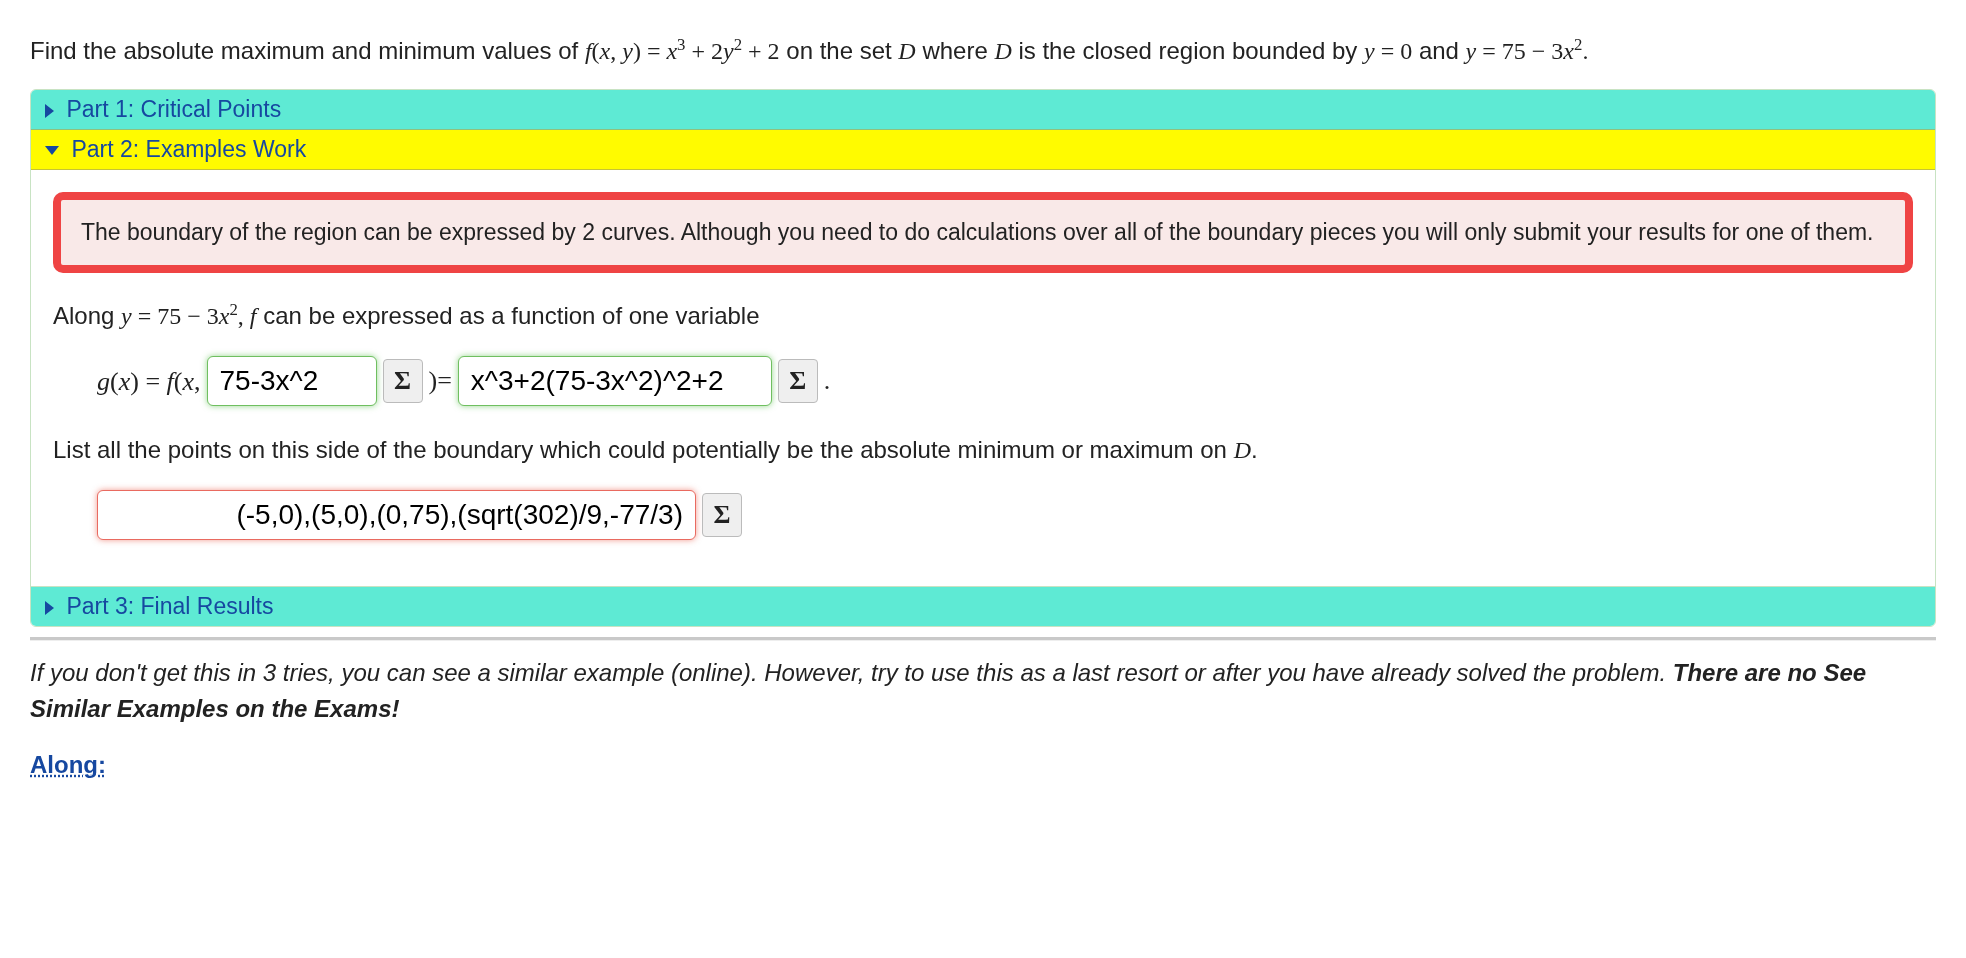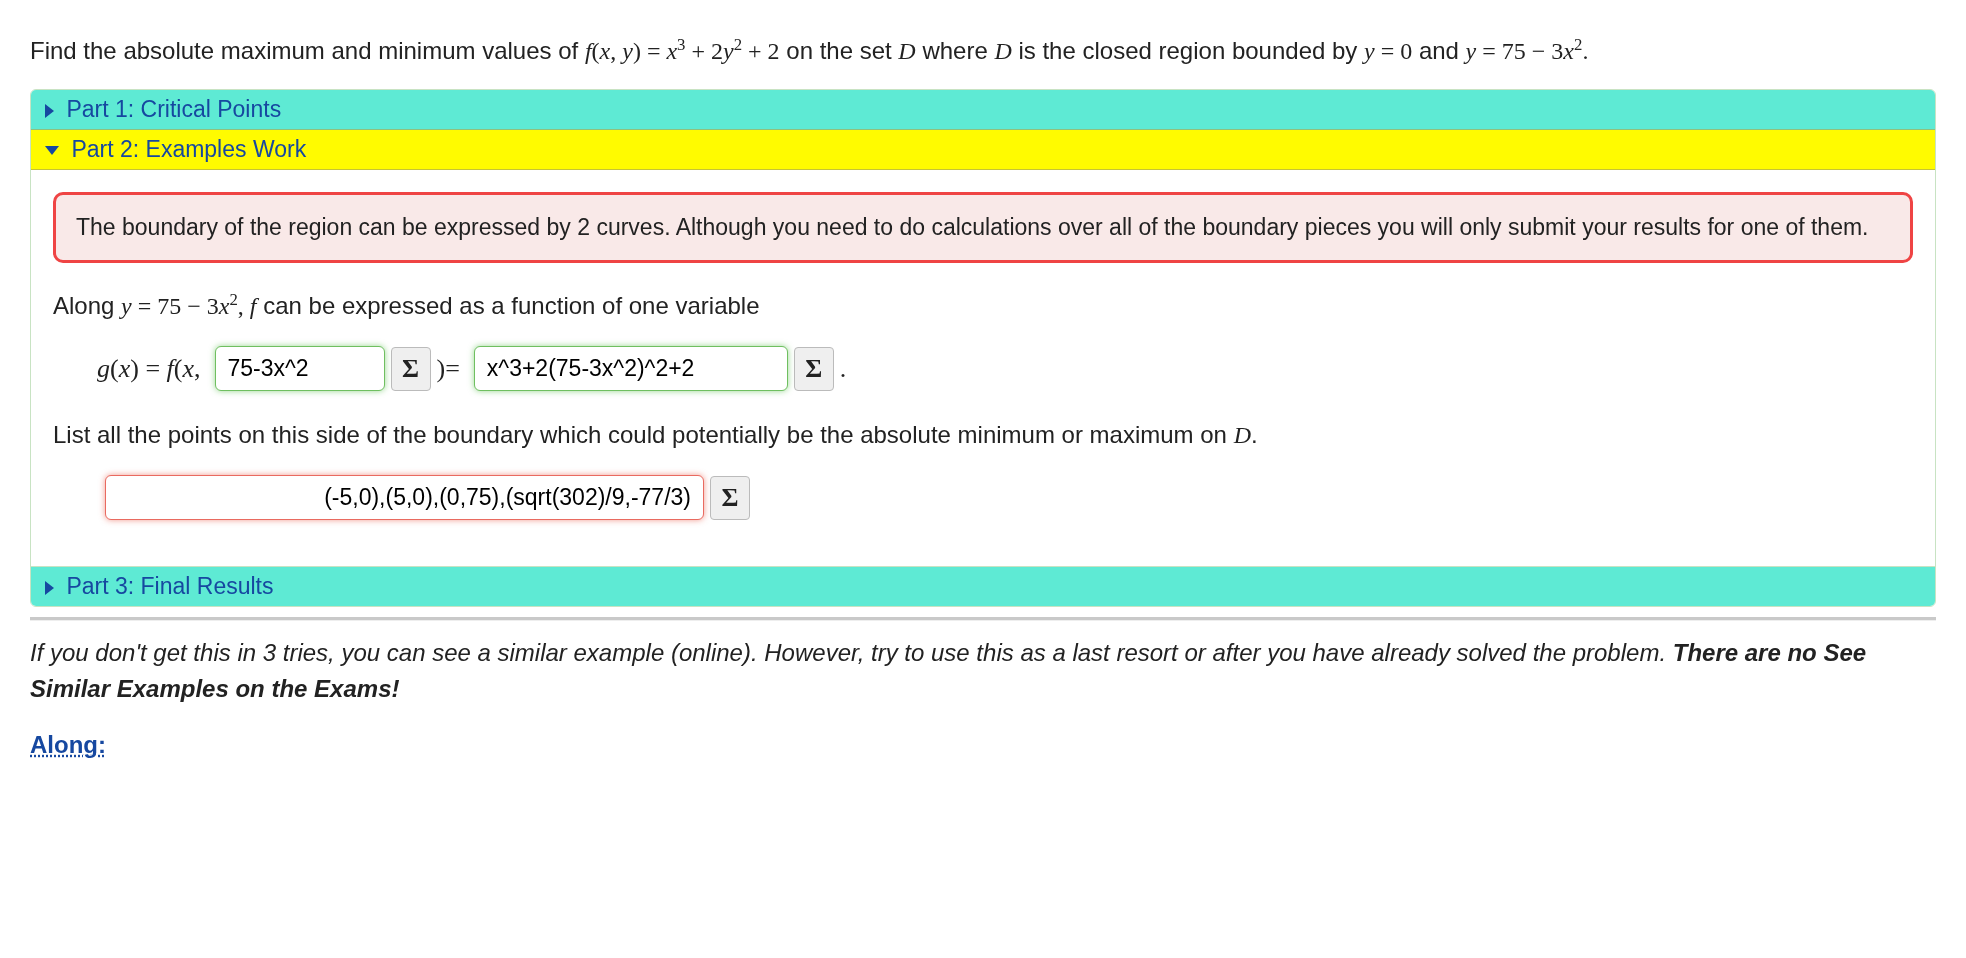--- a/index.html
+++ b/index.html
@@ -54,39 +54,38 @@
   }
 
   .part-body {
     padding: 22px 22px 20px 22px;
     background: #fff;
     border-bottom: 1px solid #c8e3c3;
   }
 
   .notice-box {
     background: #f9e9e8;
-    border: 3px solid #ef4444;
+    border: 8px solid #ef4444;
     border-radius: 10px;
     padding: 16px 20px;
     margin-bottom: 24px;
     line-height: 1.45;
     font-size: 23px;
   }
 
   .line { margin: 14px 0 22px 0; line-height: 1.5; }
   .inp-row { margin: 14px 0 26px 44px; display: flex; align-items: center; flex-wrap: wrap; gap: 6px; }
 
   input.answer-input {
     font-family: Arial, Helvetica, sans-serif;
-    font-size: 23px;
+    font-size: 28px;
     padding: 8px 12px;
     border: 1px solid #bbb;
     border-radius: 6px;
     outline: none;
-    margin-left: 8px;
   }
   input.inp-correct {
     border: 1px solid #6fbf60;
     box-shadow: 0 0 6px rgba(64,180,50,0.55);
   }
   input.inp-wrong {
     border: 1px solid #e96a60;
     box-shadow: 0 0 6px rgba(230,70,50,0.55);
   }
   .sigma-btn {

